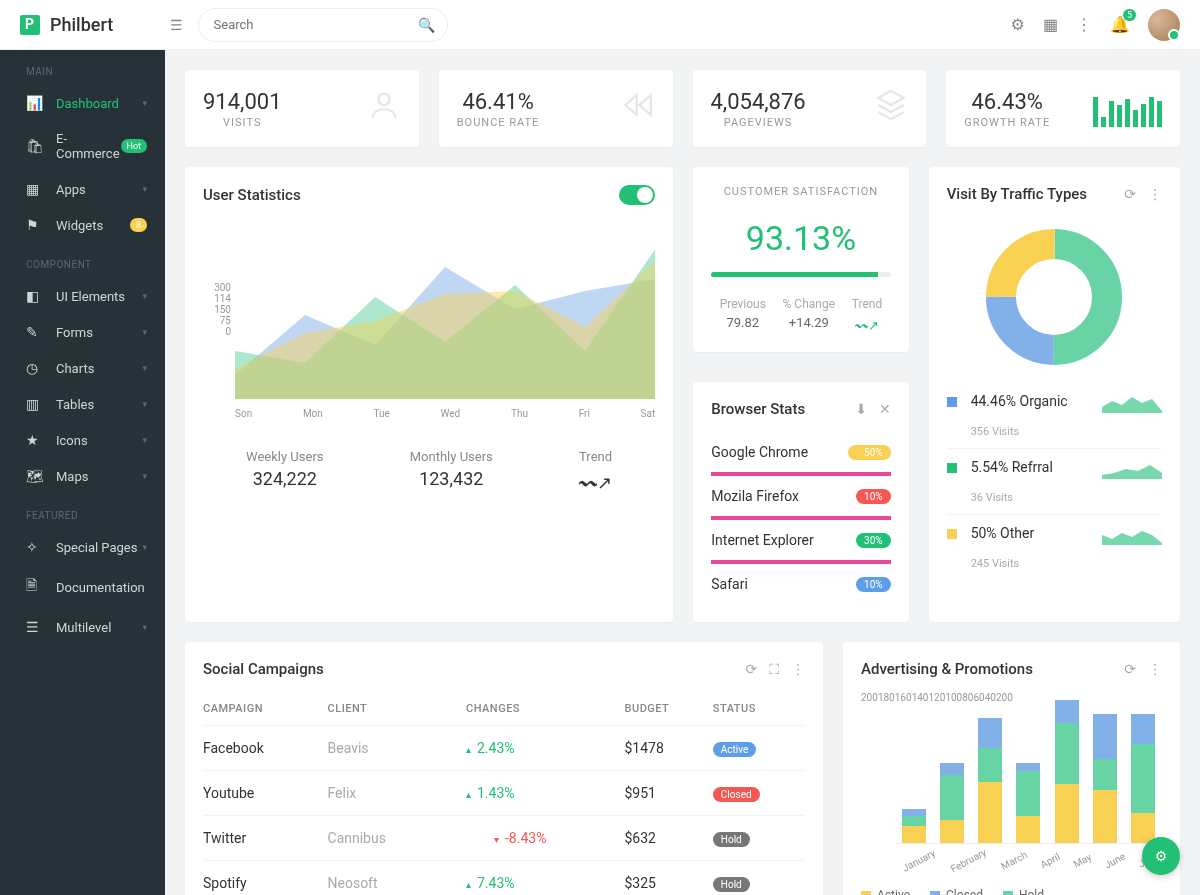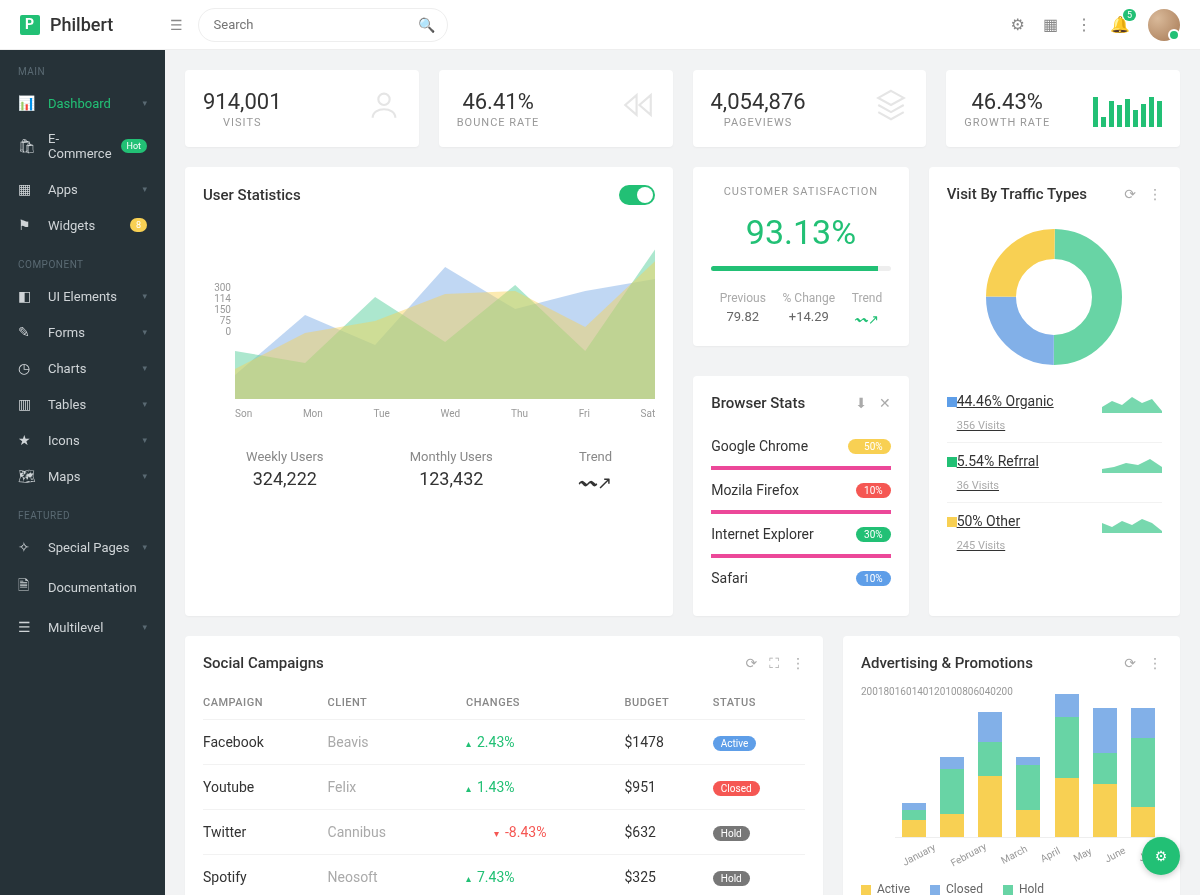--- a/index.html
+++ b/index.html
@@ -14,21 +14,21 @@
 .search { flex: 0 0 250px; position: relative; }
 .search input { width: 100%; height: 34px; border: 1px solid #eee; border-radius: 17px; padding: 0 35px 0 15px; font-size: 13px; outline: none; }
 .search-icon { position: absolute; right: 12px; top: 9px; color: #aaa; }
 .header-right { margin-left: auto; display: flex; align-items: center; gap: 18px; }
 .header-icon { color: #888; cursor: pointer; font-size: 16px; position: relative; }
 .badge-notif { position: absolute; top: -6px; right: -6px; background: #22c075; color: #fff; font-size: 9px; border-radius: 8px; padding: 1px 4px; }
 .avatar { width: 32px; height: 32px; border-radius: 50%; background: radial-gradient(circle at 30% 30%, #d9b999, #a67954); position: relative; }
 .avatar::after { content: ''; position: absolute; bottom: 0; right: 0; width: 8px; height: 8px; background: #22c075; border: 2px solid #fff; border-radius: 50%; }
 
 
-.sidebar { position: fixed; top: 50px; bottom: 0; left: 0; width: 165px; background: #263238; color: #aaa; overflow-y: auto; font-size: 13px; }
+.sidebar { position: fixed; top: 50px; bottom: 0; left: 0; width: 165px; background: #263238; color: #aaa; overflow-y: auto; font-size: 13px; padding-left: 8px; }
 .nav-group-title { font-size: 10px; letter-spacing: 0.5px; color: #5a6a73; padding: 16px 18px 8px; text-transform: uppercase; }
 .nav-item { display: flex; align-items: center; padding: 10px 18px; cursor: pointer; color: #cfd4d7; position: relative; }
 .nav-item.active { color: #22c075; }
 .nav-icon { width: 16px; margin-right: 14px; font-size: 14px; display: inline-flex; }
 .nav-chevron { margin-left: auto; font-size: 9px; color: #5a6a73; }
 .nav-badge { margin-left: auto; font-size: 9px; padding: 2px 6px; border-radius: 8px; color: #fff; }
 .nav-badge.hot { background: #22c075; }
 .nav-badge.num { background: #f8d053; color: #fff; }
 
 
@@ -49,45 +49,45 @@
 .panel-header { display: flex; align-items: center; justify-content: space-between; margin-bottom: 14px; }
 .panel-title { font-size: 15px; font-weight: 500; color: #333; }
 .panel-actions { display: flex; gap: 12px; color: #aaa; }
 .panel-actions span { cursor: pointer; }
 .toggle { width: 36px; height: 20px; background: #22c075; border-radius: 10px; position: relative; cursor: pointer; }
 .toggle::after { content: ''; position: absolute; width: 16px; height: 16px; background: #fff; border-radius: 50%; top: 2px; right: 2px; }
 
 
 .sat-card { text-align: center; }
 .sat-title { font-size: 11px; letter-spacing: 1px; color: #999; }
-.sat-val { font-size: 34px; color: #22c075; margin: 14px 0 14px; font-weight: 400; }
+.sat-val { font-size: 34px; color: #22c075; margin: 20px 0 14px; font-weight: 400; }
 .sat-bar { height: 5px; background: #eee; border-radius: 3px; overflow: hidden; margin-bottom: 20px; }
 .sat-bar-fill { height: 100%; background: #22c075; width: 93%; }
 .sat-stats { display: flex; justify-content: space-around; }
 .sat-stat-label { font-size: 12px; color: #aaa; }
 .sat-stat-val { font-size: 13px; color: #666; margin-top: 4px; }
 .trend-up { color: #22c075; }
 
 
 .browser-row { display: flex; justify-content: space-between; align-items: center; padding: 12px 0; border-bottom: 4px solid #ec4899; font-size: 14px; }
 .browser-row:last-child { border-bottom: none; }
 .pill { font-size: 10px; padding: 2px 8px; border-radius: 10px; color: #fff; }
 .pill.y { background: #f8d053; padding-left: 16px; }
 .pill.r { background: #f55753; }
 .pill.g { background: #22c075; }
 .pill.b { background: #5e9ee8; }
 .pill.gr { background: #777; }
 
 
 .donut-wrap { display: flex; justify-content: center; padding: 10px 0 16px; }
-.traffic-item { display: flex; align-items: flex-start; padding: 10px 0; border-bottom: 1px solid #f2f2f2; gap: 0; text-decoration: underline; }
+.traffic-item { display: flex; align-items: flex-start; padding: 10px 0; border-bottom: 1px solid #f2f2f2; gap: 14px; }
 .traffic-item:last-child { border: none; }
 .dot { width: 10px; height: 10px; margin-top: 4px; }
 .traffic-text .t1 { font-size: 14px; color: #333; }
-.traffic-text .t2 { font-size: 11px; color: #aaa; margin-top: 10px; }
+.traffic-text .t2 { font-size: 11px; color: #aaa; margin-top: 16px; }
 .spark { margin-left: auto; }
 
 
 table { width: 100%; border-collapse: collapse; font-size: 14px; }
 th { text-align: left; font-size: 11px; color: #888; font-weight: 500; letter-spacing: 0.5px; padding: 10px 0; text-transform: uppercase; }
 td { padding: 14px 0; border-top: 1px solid #f2f2f2; }
 .muted { color: #aaa; }
 .change-up { color: #22c075; }
 .change-dn { color: #f55753; margin-left: 28px; }
 .arrow { font-size: 10px; margin-right: 6px; }

